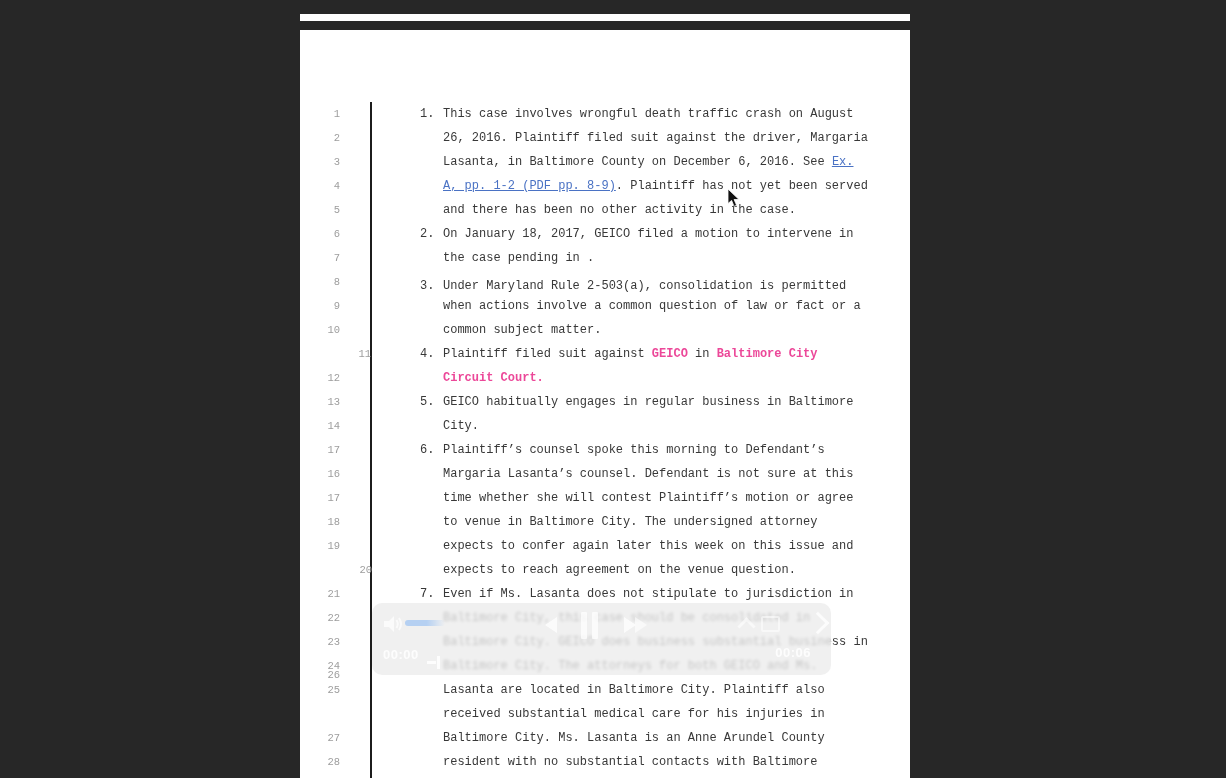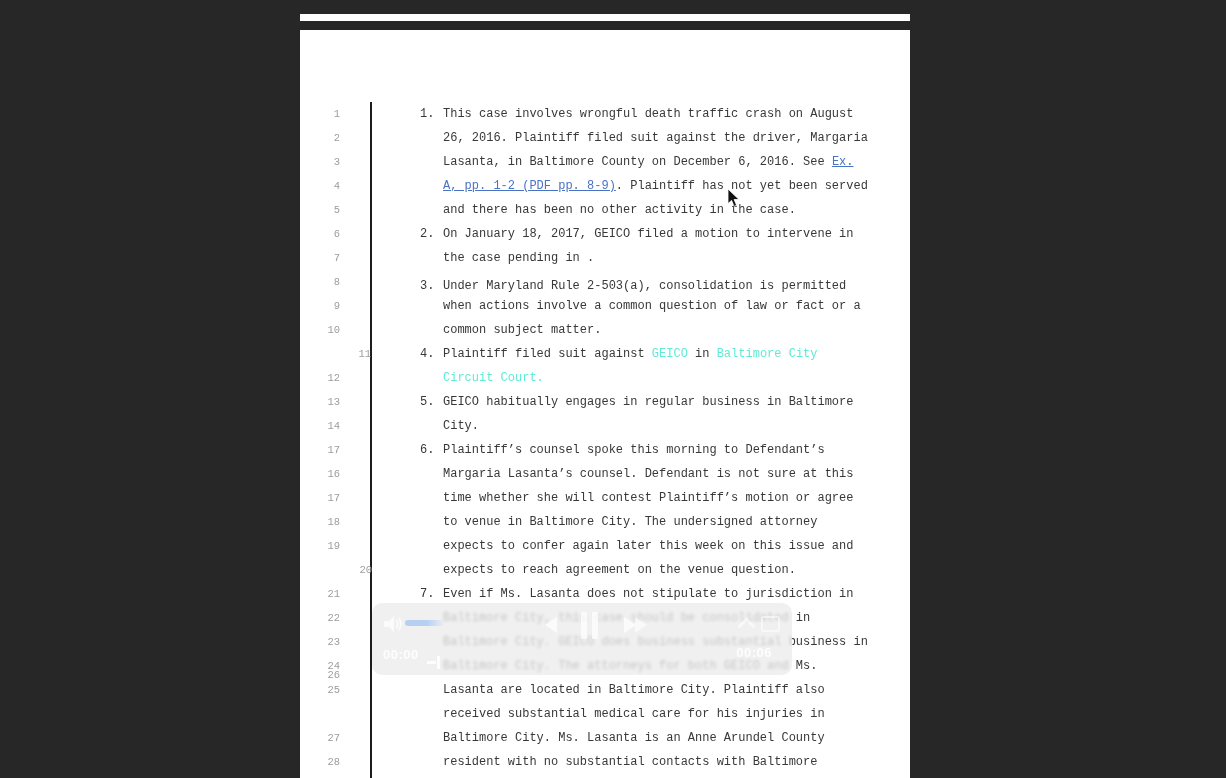--- a/index.html
+++ b/index.html
@@ -15,24 +15,24 @@
   .toolbar-page{position:absolute;left:303px;top:-1px;color:#4b4b4b;font-size:10.5px;line-height:12px;}
   .toolbar-understrip{position:absolute;left:300px;top:14px;width:610px;height:7px;background:#ffffff;}
   
   .page{position:absolute;left:300px;top:30px;width:610px;height:748px;background:#ffffff;}
   .vrule{position:absolute;left:370px;top:102px;width:2px;height:676px;background:#1c1c1c;}
   .line-no{position:absolute;width:40px;left:300px;height:24px;line-height:24px;text-align:right;
            color:#9d9d9d;font-size:10.5px;}
   .doc-line{position:absolute;left:420px;height:24px;line-height:24px;white-space:pre;
             color:#383838;font-size:12px;}
   .doc-line .para-num{display:inline-block;width:23px;}
-  .doc-line .bold{font-weight:normal;color:#5eead4;}
+  .doc-line .bold{font-weight:bold;color:#ec4899;}
   .doc-line a.link{color:#4a72c4;text-decoration:underline;cursor:pointer;}
   
-  .player{position:absolute;left:372px;top:603px;width:420px;height:72px;border-radius:10px;
+  .player{position:absolute;left:372px;top:603px;width:459px;height:72px;border-radius:10px;
           background:rgba(236,236,236,0.78);backdrop-filter:blur(1.5px);}
   .p-ico{position:absolute;opacity:0.75;}
   .vol-bar{position:absolute;left:33px;top:17px;width:40px;height:6px;border-radius:3px;
            background:linear-gradient(90deg,#b5d0f2 55%,rgba(181,208,242,0));}
   .tri-left{width:0;height:0;border-top:8px solid transparent;border-bottom:8px solid transparent;border-right:12px solid #ffffff;}
   .tri-right{width:0;height:0;border-top:8px solid transparent;border-bottom:8px solid transparent;border-left:12px solid #ffffff;}
   .pause-bars{display:flex;gap:5px;}
   .pause-bars i{display:block;width:6px;height:27px;background:#ffffff;border-radius:1px;}
   .p-time{position:absolute;color:#ffffff;opacity:0.88;font-size:13px;font-weight:bold;
           font-family:"Liberation Sans",sans-serif;letter-spacing:0.5px;}

